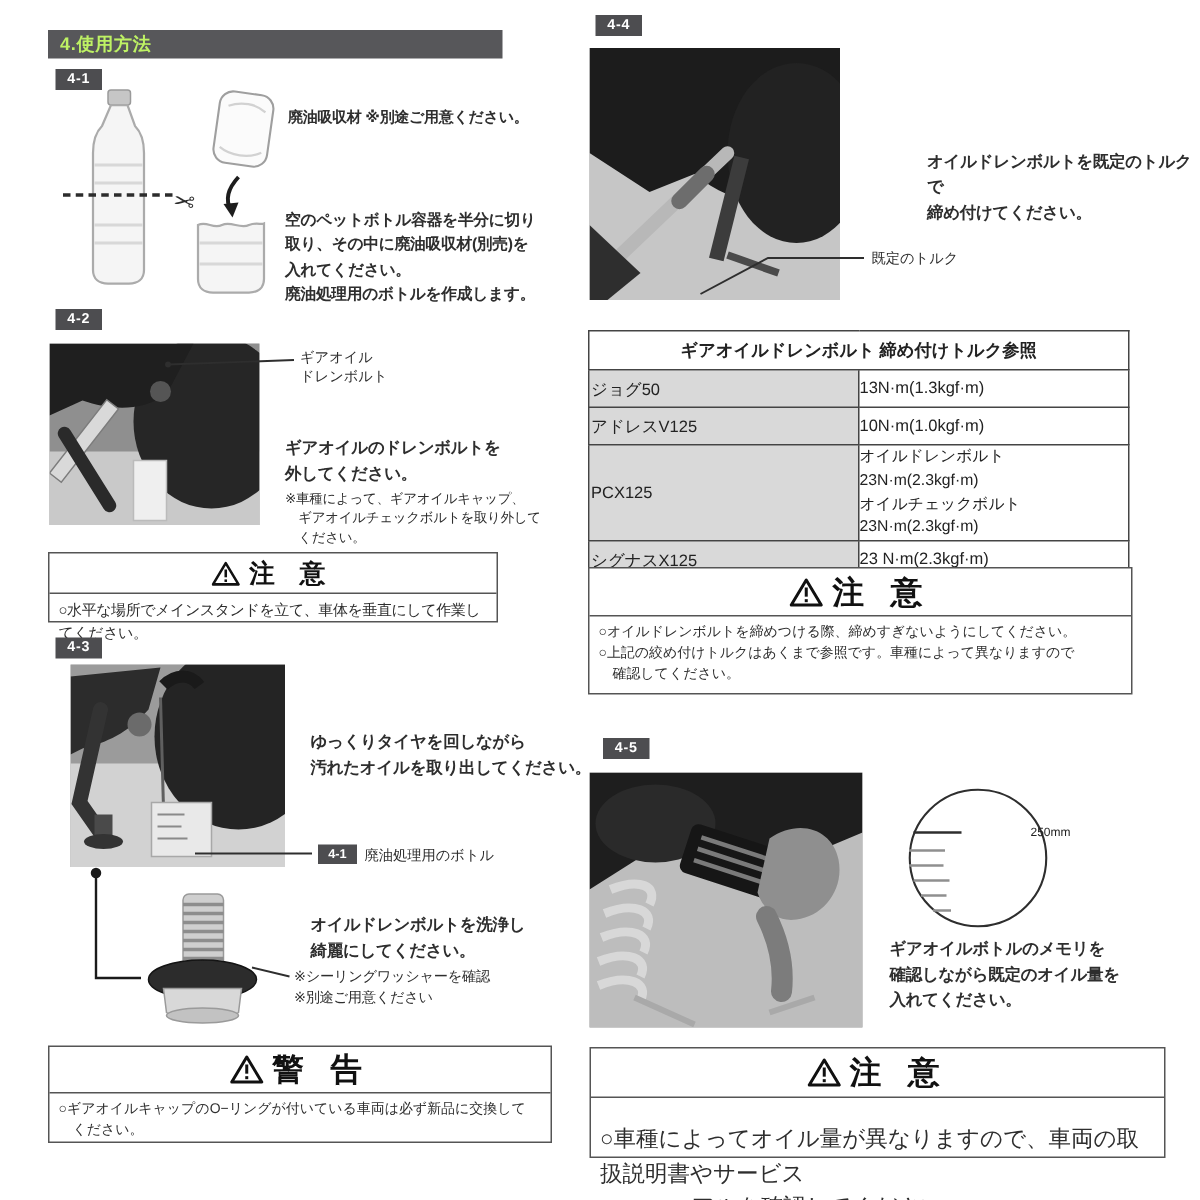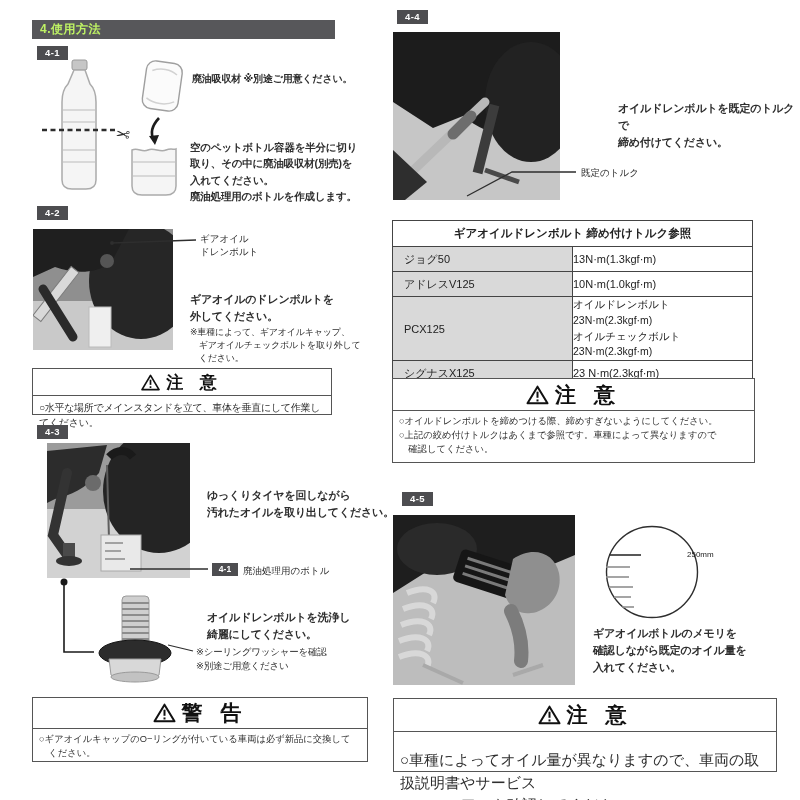--- a/index.html
+++ b/index.html
@@ -37,21 +37,21 @@
   .wbox { position:absolute; border:1.5px solid #555; background:#fff; }
   .wbox .wtitle { display:flex; align-items:center; justify-content:center;
                   border-bottom:1px solid #555; gap:6px; }
   .wbox .wtitle .wtext { font-weight:bold; letter-spacing:6px; color:#111; }
   .wbox .wbody { padding:4px 6px 5px 6px; color:#2e2e2e; line-height:1.5; }
 
   
   .tbl { position:absolute; border-collapse:collapse; table-layout:fixed; }
   .tbl th, .tbl td { border:1.5px solid #444; font-size:11px; color:#222; }
   .tbl th { font-size:11.5px; font-weight:bold; text-align:center; height:26px; background:#fff; }
-  .tbl td.model { background:#d9d9d9; padding-left:11px; width:105px; }
+  .tbl td.model { background:#d9d9d9; padding-left:1px; width:105px; }
   .tbl td.val { background:#fff; white-space:pre-line; line-height:1.5; }
 
   .leader { position:absolute; left:0; top:0; width:800px; height:800px; pointer-events:none; }
 
   .circle-diagram { position:absolute; }
   .scale-label { position:absolute; font-size:8px; color:#222;padding-left:44px; }
 </style>
 </head>
 <body>
 

